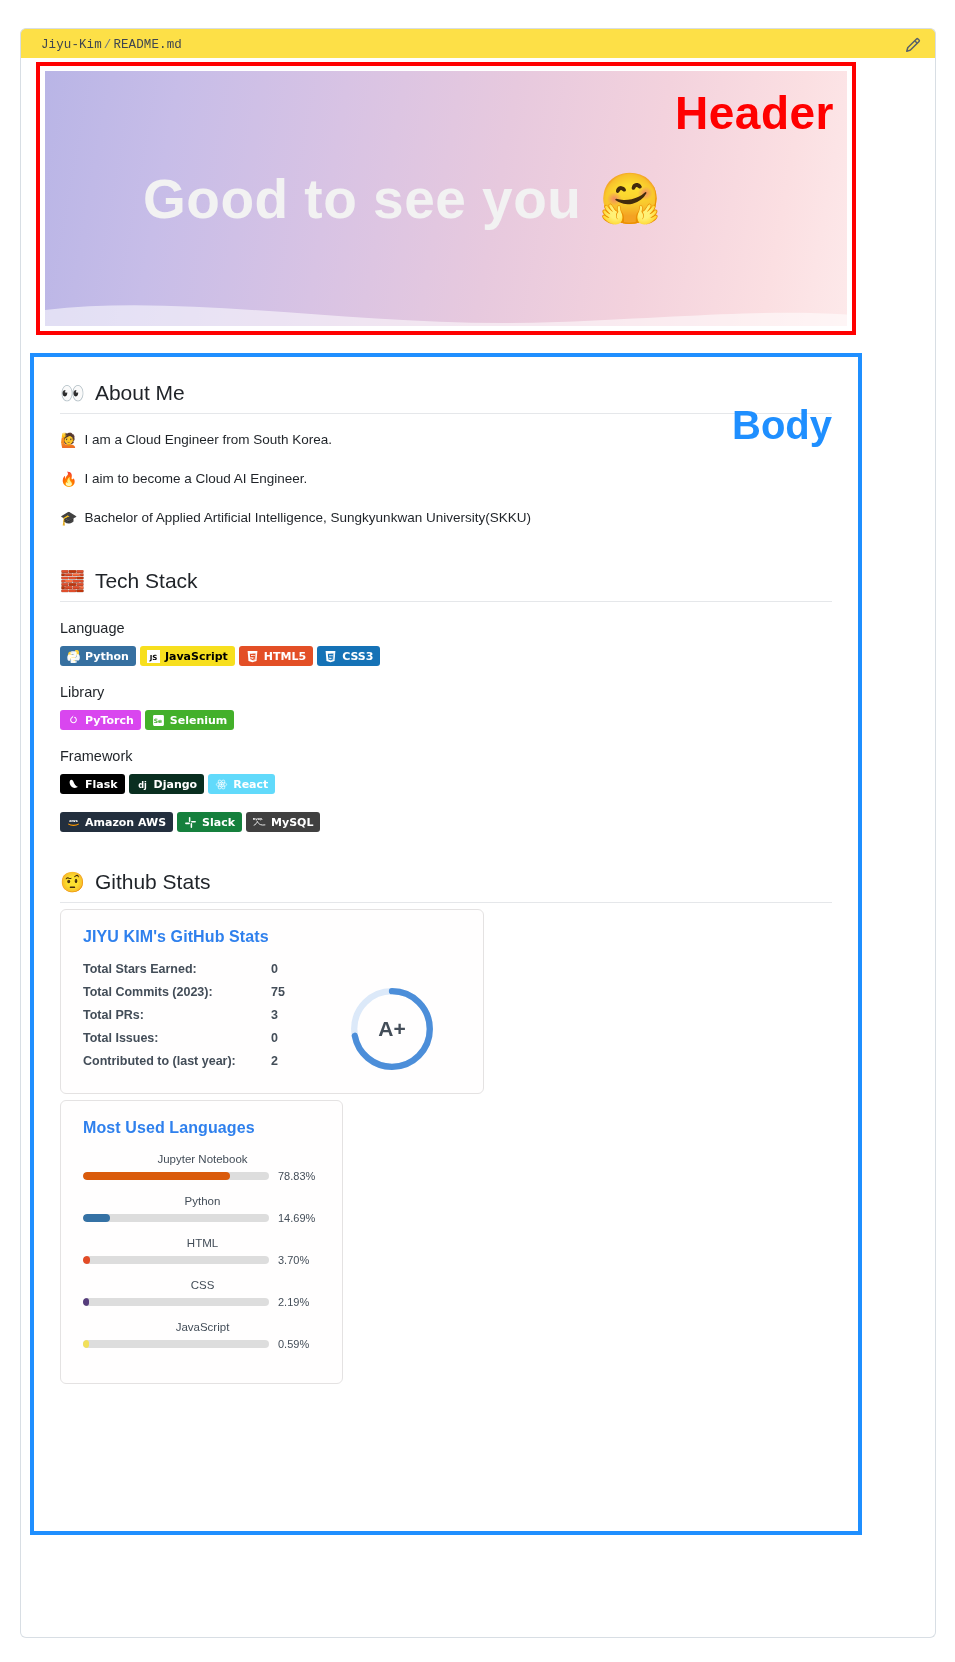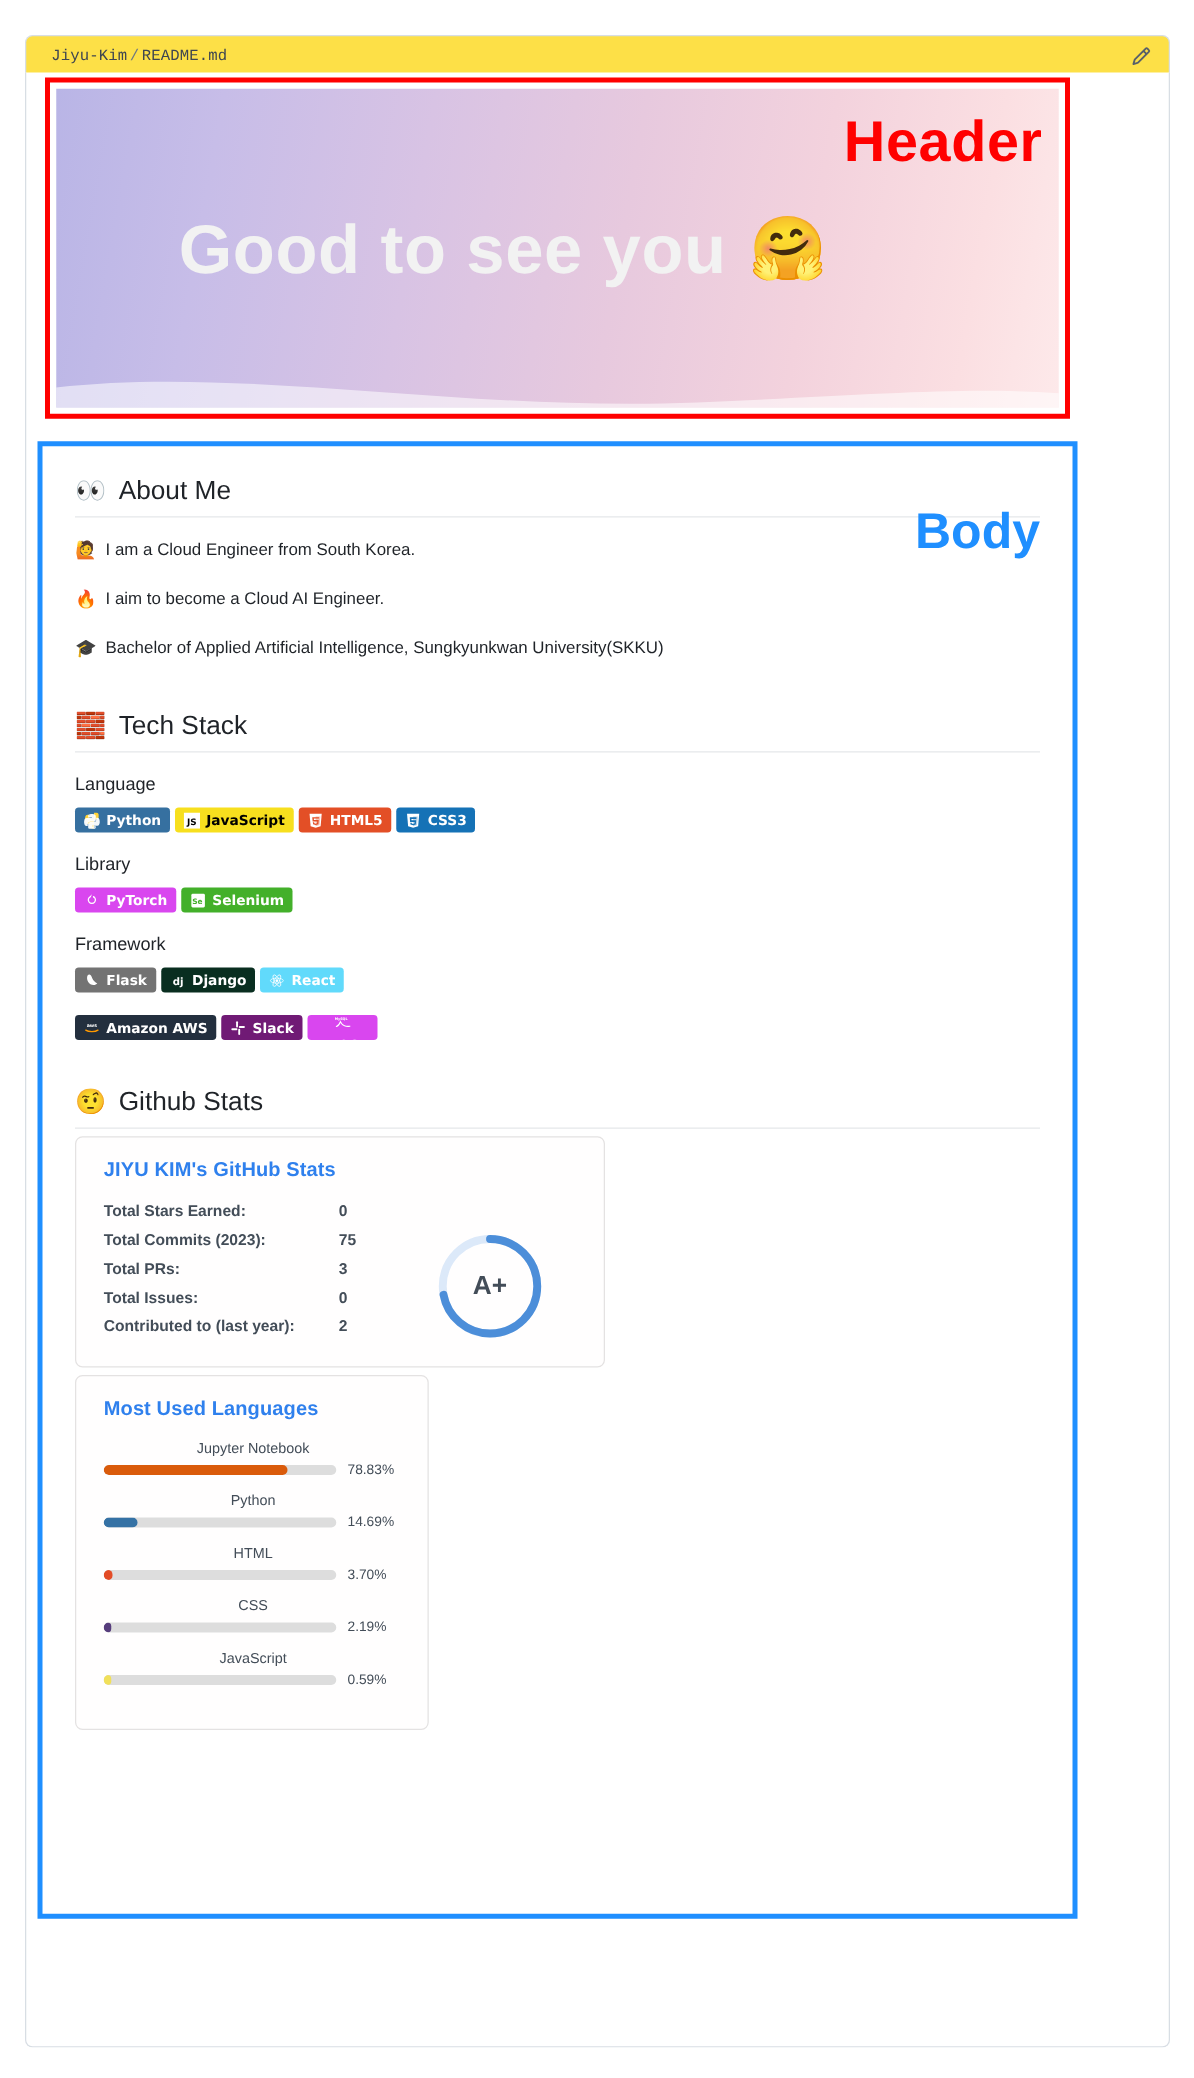--- a/index.html
+++ b/index.html
@@ -256,21 +256,21 @@
             <text x="11" y="17" font-size="11" font-weight="700" text-anchor="middle" fill="#43B02A" font-family="DejaVu Sans, sans-serif">Se</text>
           </svg>
           <span>Selenium</span>
         </span>
       </div>
     </div>
 
     <div class="stack-group">
       <div class="stack-label">Framework</div>
       <div class="badge-row">
-        <span class="badge" style="background: #737373; color: rgb(255, 255, 255);">
+        <span class="badge" style="background: #000000; color: rgb(255, 255, 255);">
           <svg class="bi" viewBox="0 0 24 24">
             <path fill="#ffffff" d="M8 3c2 0 3 1.5 3.8 3.5.8 2 1.6 4 3.4 6.2 1.6 1.9 3.4 3 4.8 3.6-1.2 1.3-3.2 2.2-5.4 2.2-3.6 0-6.3-2-8-4.6C5.2 11.8 4.6 9 5 6.6 5.3 4.6 6.3 3 8 3z"></path>
           </svg>
           <span>Flask</span>
         </span>
         <span class="badge" style="background: rgb(9, 46, 32); color: rgb(255, 255, 255);">
           <svg class="bi" viewBox="0 0 24 24">
             <text x="12" y="18" font-size="15" font-weight="700" text-anchor="middle" fill="#ffffff" font-family="DejaVu Sans, sans-serif">dj</text>
           </svg>
           <span>Django</span>
@@ -291,32 +291,32 @@
 
     <div class="stack-group">
       <div class="badge-row">
         <span class="badge" style="background: rgb(35, 47, 62); color: rgb(255, 255, 255);">
           <svg class="bi" viewBox="0 0 24 24">
             <text x="12" y="11" font-size="7" font-weight="700" text-anchor="middle" fill="#ffffff" font-family="DejaVu Sans, sans-serif">aws</text>
             <path d="M3 15c4 3 14 3 18 0" fill="none" stroke="#ff9900" stroke-width="2" stroke-linecap="round"></path>
           </svg>
           <span>Amazon AWS</span>
         </span>
-        <span class="badge" style="background: #701a75; color: rgb(255, 255, 255);">
+        <span class="badge" style="background: #15803d; color: rgb(255, 255, 255);">
           <svg class="bi" viewBox="0 0 24 24">
             <g fill="#ffffff">
               <rect x="9" y="2" width="2.8" height="9" rx="1.4"></rect>
               <rect x="12.2" y="13" width="2.8" height="9" rx="1.4"></rect>
               <rect x="2" y="12.2" width="9" height="2.8" rx="1.4"></rect>
               <rect x="13" y="9" width="9" height="2.8" rx="1.4"></rect>
             </g>
           </svg>
           <span>Slack</span>
         </span>
-        <span class="badge" style="background: #d946ef; color: rgb(255, 255, 255); flex-direction: column;">
+        <span class="badge" style="background: #404040; color: rgb(255, 255, 255);">
           <svg class="bi" viewBox="0 0 24 24">
             <path d="M2 17c3-1 5-4 6-7 1.5 3 3 5 6 6 2 .7 5 1 8 .5" fill="none" stroke="#ffffff" stroke-width="1.6" stroke-linecap="round"></path>
             <text x="9" y="8" font-size="5" font-weight="700" text-anchor="middle" fill="#ffffff" font-family="DejaVu Sans, sans-serif">MySQL</text>
           </svg>
           <span>MySQL</span>
         </span>
       </div>
     </div>
 
     <div class="sec-head" style="margin-top:38px;">

